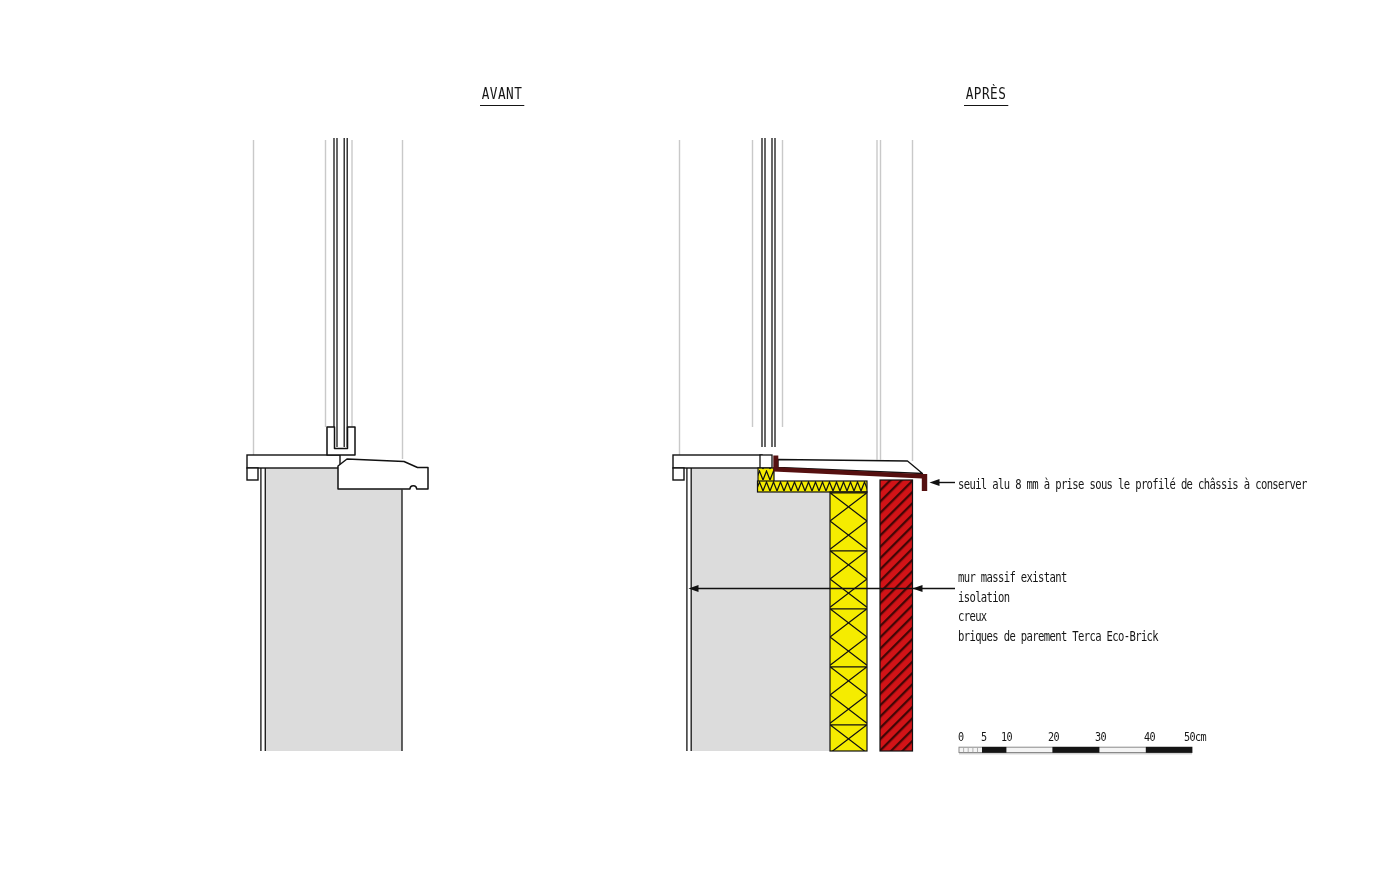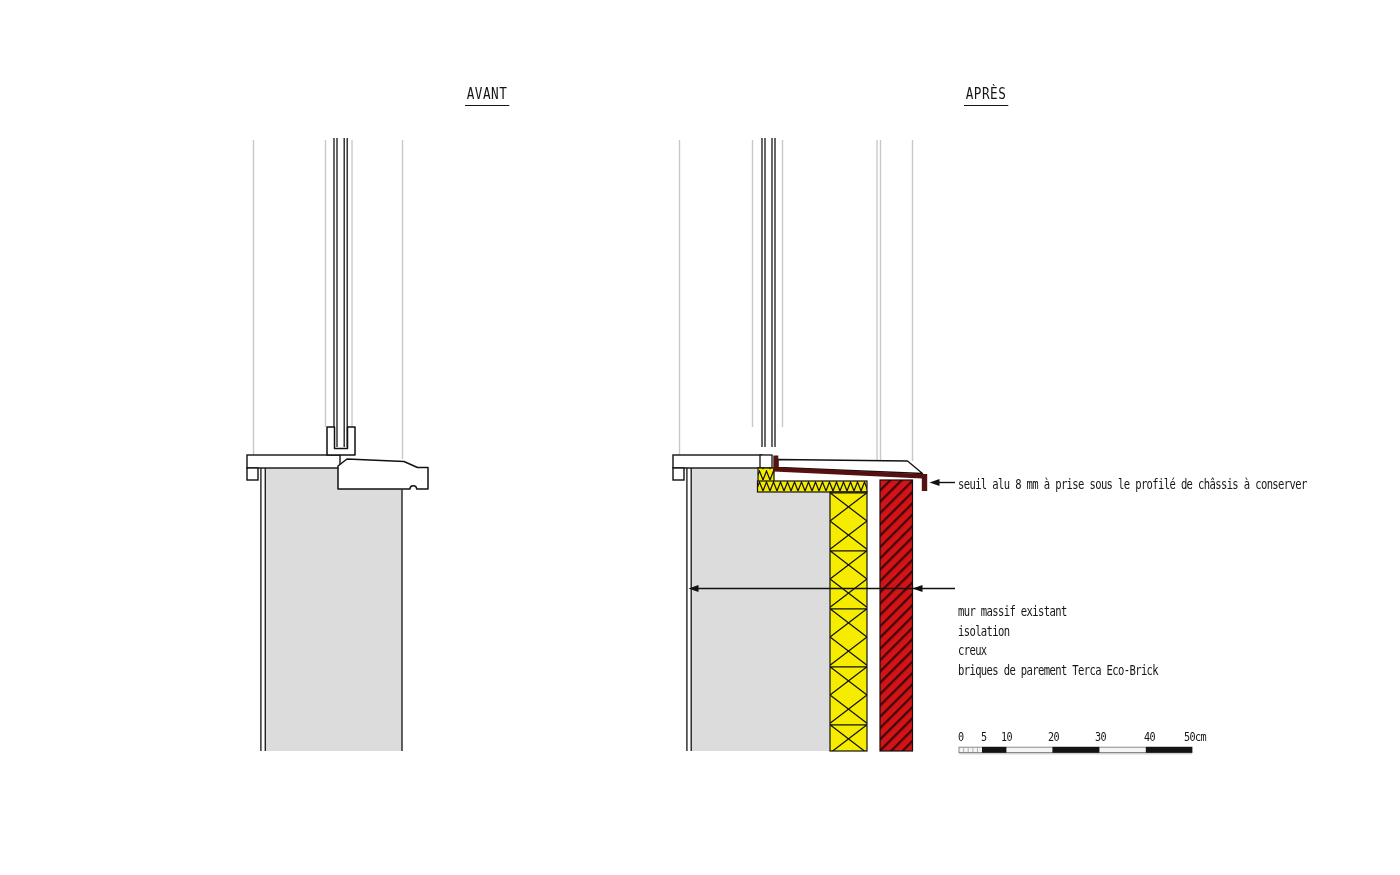--- a/index.html
+++ b/index.html
@@ -114,30 +114,30 @@
       <line x1="972.9" y1="747.5" x2="972.9" y2="752.2"></line>
       <line x1="977.5" y1="747.5" x2="977.5" y2="752.2"></line>
     </g>
     <rect x="982" y="746.9" width="24.4" height="5.9" fill="#141414"></rect>
     <rect x="1052.4" y="746.9" width="47" height="5.9" fill="#141414"></rect>
     <rect x="1145.8" y="746.9" width="46.4" height="5.9" fill="#141414"></rect>
     <line x1="959" y1="753.8" x2="1192" y2="753.8" stroke="#bfbfbf" stroke-width="1"></line>
   </g>
 </svg>
 
-<div class="abs" style="left:465px;top:84px">
+<div class="abs" style="left:480px;top:84px">
   <span class="title">AVANT</span>
 </div>
 <div class="abs" style="left:964px;top:84px">
   <span class="title">APRÈS</span>
 </div>
 
 <div class="abs tech note" style="left:958px;top:476px">seuil alu 8 mm à prise sous le profilé de châssis à conserver</div>
 
-<div class="abs" style="left:958px;top:602px">
+<div class="abs" style="left:958px;top:568px">
   <div class="tech layers">mur massif existant</div>
   <div class="tech layers">isolation</div>
   <div class="tech layers">creux</div>
   <div class="tech layers">briques de parement Terca Eco-Brick</div>
 </div>
 
 <div>
   <span class="abs tech slabel" style="left:957.5px;top:729px">0</span>
   <span class="abs tech slabel" style="left:980.5px;top:729px">5</span>
   <span class="abs tech slabel" style="left:1001px;top:729px">10</span>

